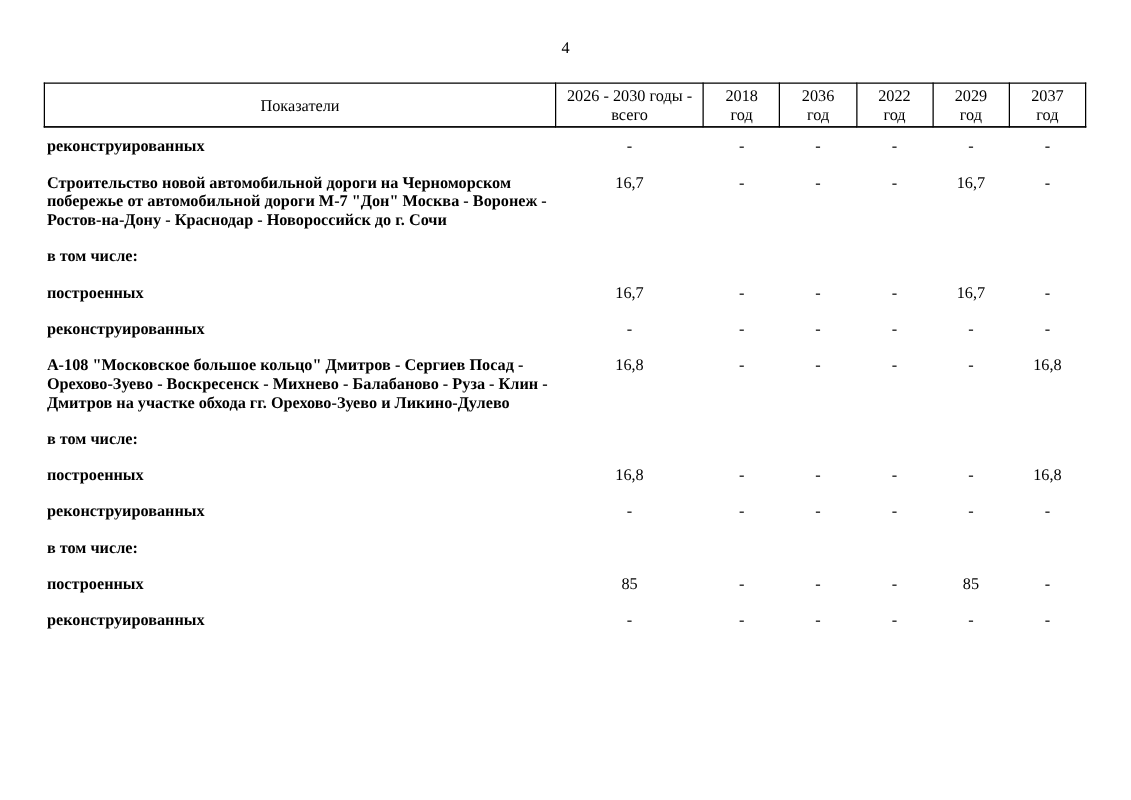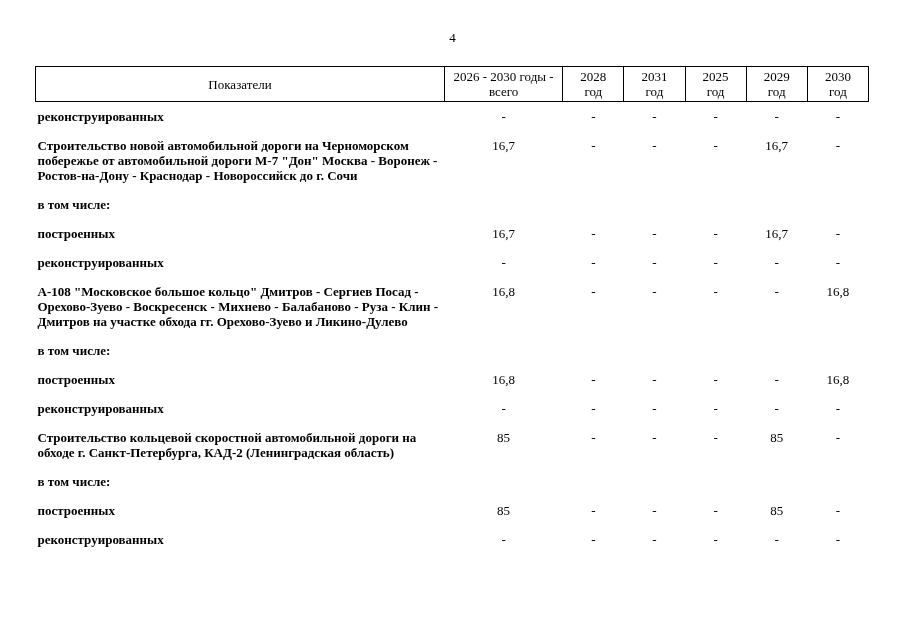--- a/index.html
+++ b/index.html
@@ -58,29 +58,29 @@
 
 <div class="page">
   <div class="page-number">4</div>
 
   <table class="doc-table">
     <thead>
       <tr>
           <th class="col-indicators">Показатели</th>
           <th class="col-total">2026 - 2030 годы -
 всего</th>
-          <th class="col-year">2028
+          <th class="col-year">2018
 год</th>
-          <th class="col-year">2031
+          <th class="col-year">2036
 год</th>
-          <th class="col-year">2025
+          <th class="col-year">2022
 год</th>
           <th class="col-year">2029
 год</th>
-          <th class="col-year">2030
+          <th class="col-year">2037
 год</th>
         </tr>
     </thead>
     <tbody>
         <tr>
           <td class="label-cell">реконструированных</td>
           <td class="value-cell">-</td>
           <td class="value-cell">-</td>
           <td class="value-cell">-</td>
           <td class="value-cell">-</td>
@@ -153,29 +153,20 @@
         <tr>
           <td class="label-cell">реконструированных</td>
           <td class="value-cell">-</td>
           <td class="value-cell">-</td>
           <td class="value-cell">-</td>
           <td class="value-cell">-</td>
           <td class="value-cell">-</td>
           <td class="value-cell">-</td>
         </tr>
         <tr>
-          <td class="label-cell">Строительство кольцевой скоростной автомобильной дороги на обходе г. Санкт-Петербурга, КАД-2 (Ленинградская область)</td>
-          <td class="value-cell">85</td>
-          <td class="value-cell">-</td>
-          <td class="value-cell">-</td>
-          <td class="value-cell">-</td>
-          <td class="value-cell">85</td>
-          <td class="value-cell">-</td>
-        </tr>
-        <tr>
           <td class="label-cell">в том числе:</td>
           <td class="value-cell"></td>
           <td class="value-cell"></td>
           <td class="value-cell"></td>
           <td class="value-cell"></td>
           <td class="value-cell"></td>
           <td class="value-cell"></td>
         </tr>
         <tr>
           <td class="label-cell">построенных</td>

